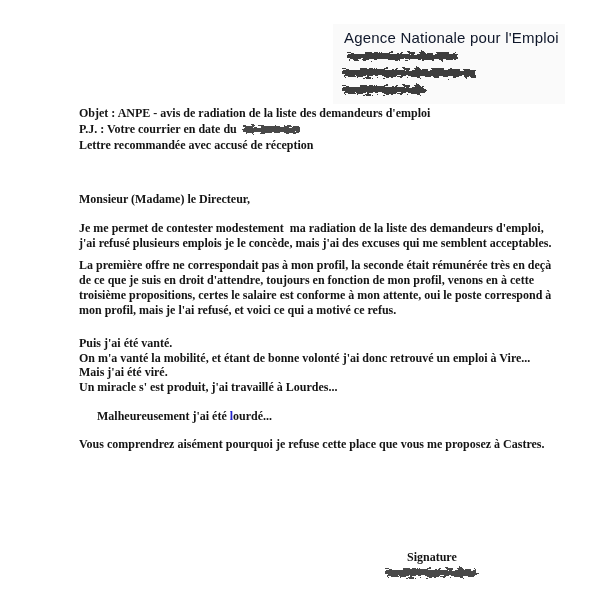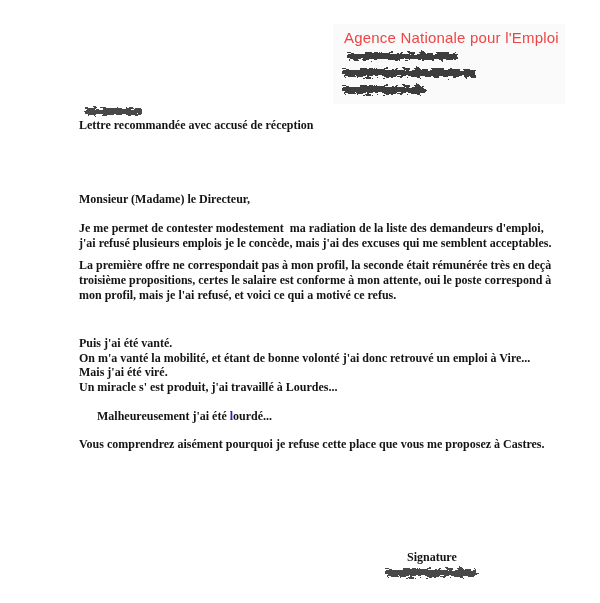--- a/index.html
+++ b/index.html
@@ -18,21 +18,21 @@
     left: 333px; top: 24px;
     width: 232px; height: 80px;
     background: #fafafa;
   }
   .org-name {
     position: absolute;
     left: 11px; top: 5px;
     font-family: "Liberation Sans", sans-serif;
     font-size: 15px;
     font-weight: 400;
-    color: #ef4444;
+    color: #0f172a;
     letter-spacing: 0.2px;
     white-space: pre;
   }
   .scr { display: block; position: absolute; }
   .scr-1 { left: 12px; top: 26px; }
   .scr-2 { left: 7px;  top: 42px; }
   .scr-3 { left: 7px;  top: 59px; }
 
   
   .tline {
@@ -94,39 +94,42 @@
     </svg>
     <svg class="scr scr-2" width="138" height="14">
       <rect x="3" y="3" width="132" height="8" fill="#3d3d3d" filter="url(#scribble-filter)"></rect>
     </svg>
     <svg class="scr scr-3" width="88" height="14">
       <rect x="3" y="3" width="82" height="8" fill="#3d3d3d" filter="url(#scribble-filter)"></rect>
     </svg>
   </div>
 
   <div class="block ref-block">
+    <div class="tline">Objet : ANPE - avis de radiation de la liste des demandeurs d'emploi</div>
     <div class="tline pj-line">
+      <span>P.J. : Votre courrier en date du</span>
       <svg class="inline-scr" width="60" height="12">
         <rect x="2" y="2" width="56" height="7" fill="#4a4a4a" filter="url(#scribble-filter)"></rect>
       </svg>
     </div>
     <div class="tline">Lettre recommandée avec accusé de réception</div>
   </div>
 
   <div class="block salutation-block">
     <div class="tline">Monsieur (Madame) le Directeur,</div>
   </div>
 
   <div class="block para-intro">
     <div class="tline">Je me permet de contester modestement  ma radiation de la liste des demandeurs d'emploi,</div>
     <div class="tline">j'ai refusé plusieurs emplois je le concède, mais j'ai des excuses qui me semblent acceptables.</div>
   </div>
 
   <div class="block para-offers">
     <div class="tline">La première offre ne correspondait pas à mon profil, la seconde était rémunérée très en deçà</div>
+    <div class="tline">de ce que je suis en droit d'attendre, toujours en fonction de mon profil, venons en à cette</div>
     <div class="tline">troisième propositions, certes le salaire est conforme à mon attente, oui le poste correspond à</div>
     <div class="tline">mon profil, mais je l'ai refusé, et voici ce qui a motivé ce refus.</div>
   </div>
 
   <div class="block para-puns">
     <div class="tline">Puis j'ai été vanté.</div>
     <div class="tline">On m'a vanté la mobilité, et étant de bonne volonté j'ai donc retrouvé un emploi à Vire...</div>
     <div class="tline">Mais j'ai été viré.</div>
     <div class="tline">Un miracle s' est produit, j'ai travaillé à Lourdes...</div>
     <div class="tline">

